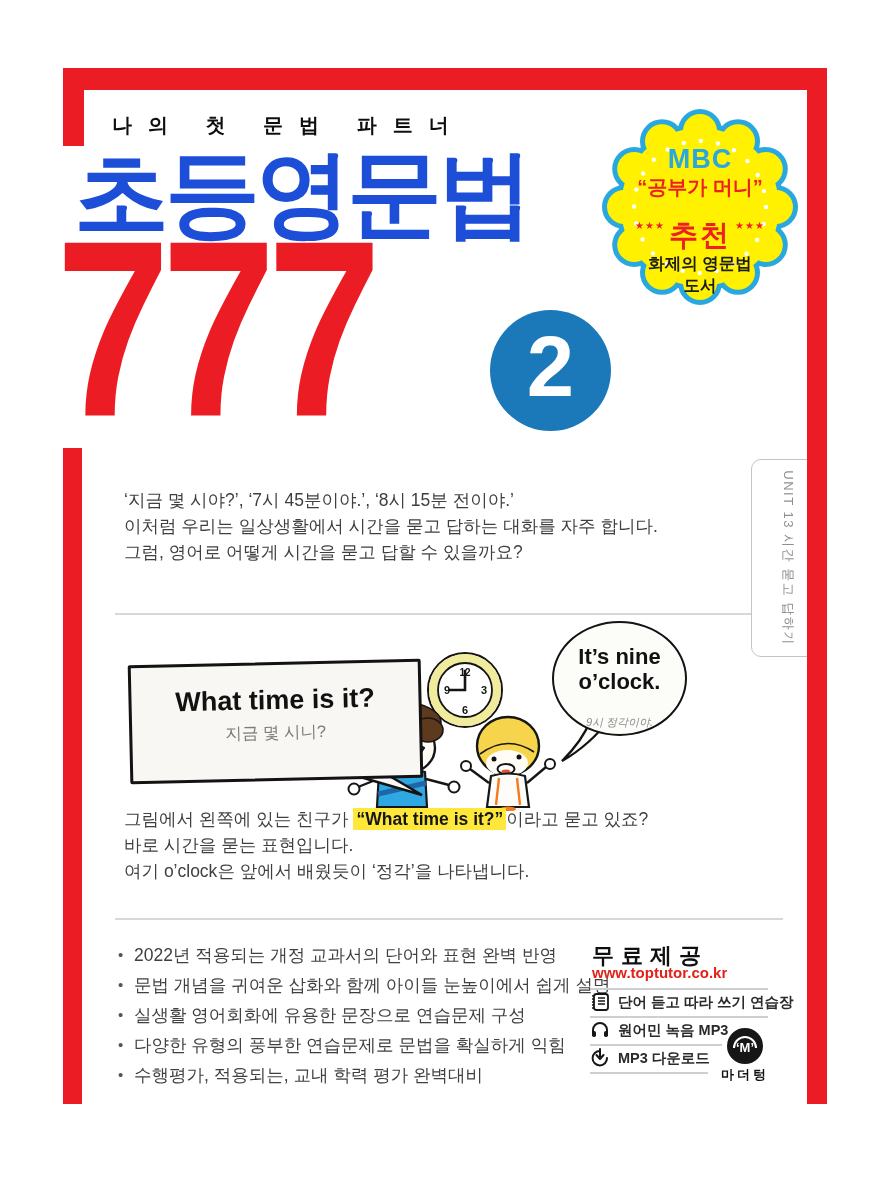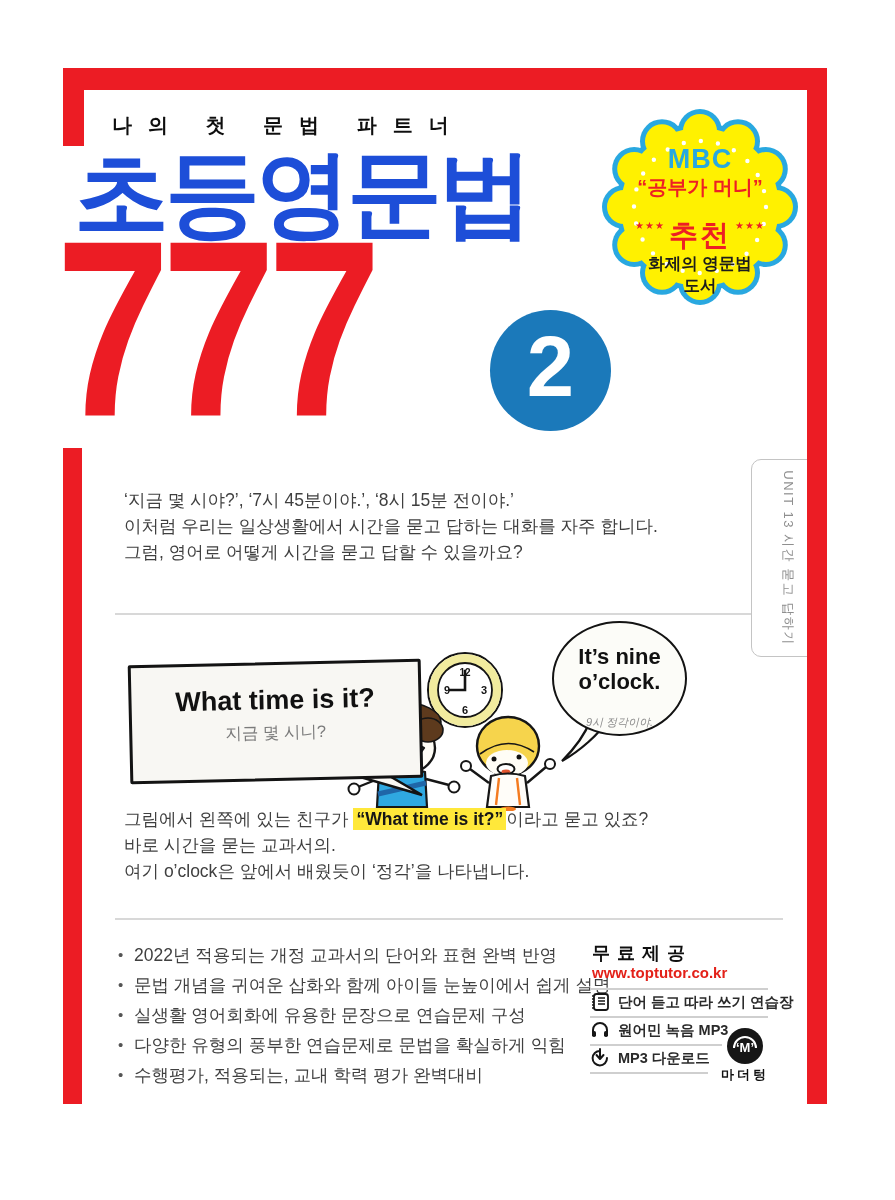--- a/index.html
+++ b/index.html
@@ -72,21 +72,21 @@
   .explain{left:124px;top:806px;font-size:17.5px;line-height:26px;color:#3f3f3f;}
   .hl{background:#ffe83a;font-weight:800;color:#161616;padding:1px 3px;}
   .bold{font-weight:800;color:#202020;}
 
   
   .features{left:118px;top:940px;font-size:17.5px;line-height:30px;color:#404040;}
   .features .row{display:flex;}
   .features .dot{width:16px;color:#555;font-size:15px;}
 
   
-  .free-heading{left:592px;top:941px;font-size:18px;font-weight:800;color:#0f0f0f;letter-spacing:7px;}
+  .free-heading{left:592px;top:941px;font-size:22px;font-weight:800;color:#0f0f0f;letter-spacing:7px;}
   .free-url{left:592px;top:964px;font-size:15px;font-weight:700;color:#e32119;}
   .rule{height:1.5px;background:#cfcfcf;}
   .r1{left:590px;top:988px;width:178px;}
   .r2{left:590px;top:1016px;width:178px;}
   .r3{left:590px;top:1044px;width:132px;}
   .r4{left:590px;top:1072px;width:118px;}
   .free-row{left:590px;height:28px;display:flex;align-items:center;gap:8px;
             font-size:14.5px;font-weight:600;color:#2a2a2a;white-space:nowrap;}
   .fr1{top:988px;} .fr2{top:1016px;} .fr3{top:1044px;}
   .free-row svg{flex:0 0 auto;}
@@ -237,21 +237,21 @@
       <div class="en">It’s nine</div>
       <div class="en">o’clock.</div>
       <div class="ko">9시 정각이야.</div>
     </div>
   </div>
 
   <div class="abs explain">
     <div>
       <span>그림에서 왼쪽에 있는 친구가 </span><span class="hl">“What time is it?”</span><span>이라고 묻고 있죠?</span>
     </div>
-    <div>바로 시간을 묻는 교과서의.</div>
+    <div>바로 시간을 묻는 표현입니다.</div>
     <div>
       <span>여기 </span><span>o’clock</span><span>은 앞에서 배웠듯이 ‘정각’을 나타냅니다.</span>
     </div>
   </div>
   <div class="abs divider div2"></div>
 
   <div class="abs features">
     <div class="row">
         <span class="dot">•</span>
         <span>2022년 적용되는 개정 교과서의 단어와 표현 완벽 반영</span>

